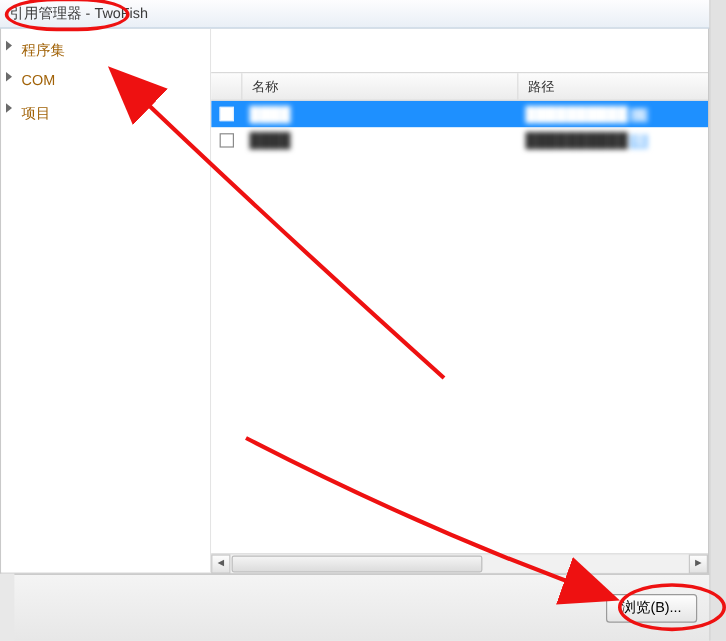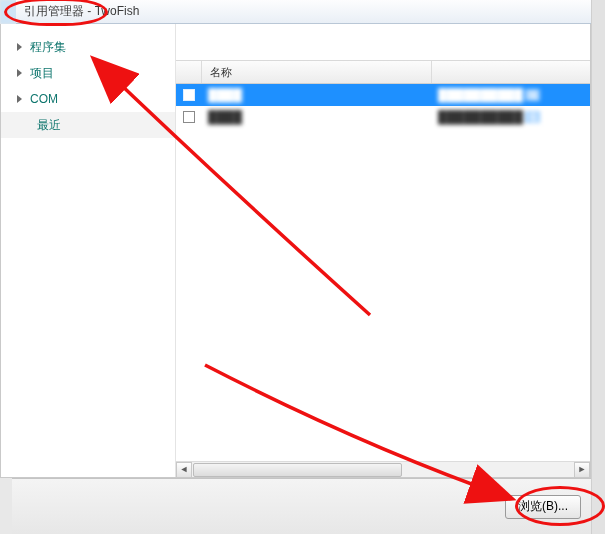--- a/index.html
+++ b/index.html
@@ -4,35 +4,34 @@
 <style>
   * { box-sizing: border-box; margin: 0; padding: 0; }
   html, body { width: 605px; height: 534px; overflow: hidden; font-family: "Microsoft YaHei", "Segoe UI", sans-serif; font-size: 12px; color: #333; background: #e8e8e8; }
   .root { position: relative; width: 605px; height: 534px; }
   .bg-blur { position: absolute; top: 0; left: 0; right: 0; height: 24px; background: linear-gradient(90deg,#cfe4f6 0%, #d7e9f6 40%, #e3eff9 100%); filter: blur(1px); }
   .titlebar {
     position: absolute; top: 0; left: 0; right: 14px; height: 24px;
     display: flex; align-items: center; padding: 0 8px;
     background: linear-gradient(#fdfdfe,#e9eff6);
     border-bottom: 1px solid #b9c7d6;
-    margin-left: 16px;
   }
   .titlebar .t-text { color: #3a3a3a; }
   .workspace {
     position: absolute; top: 24px; left: 0; right: 14px; bottom: 56px;
     background: #fff; border: 1px solid #c9c9c9; border-top: none;
     display: flex;
   }
   .sidebar {
     width: 175px; flex: 0 0 175px; background: #fff; border-right: 1px solid #e4e4e4;
     padding-top: 10px;
   }
   .tree-item {
-    display: flex; align-items: center; height: 26px; padding: 0 10px 0 16px;
-    cursor: pointer; color: #0f766e;
+    display: flex; align-items: flex-start; height: 26px; padding: 0 10px 0 4px;
+    cursor: pointer; color: #a16207;
   }
   .tree-item.sub { padding-left: 36px; background: #f3f3f3; }
   .tri {
     width: 0; height: 0; margin-right: 8px;
     border-top: 4px solid transparent; border-bottom: 4px solid transparent; border-left: 5px solid #6b6b6b;
   }
   .tri.down {
     border-left: 4px solid transparent; border-right: 4px solid transparent; border-top: 5px solid #6b6b6b; border-bottom: none;
     width: 0; height: 0;
   }
@@ -124,37 +123,37 @@
   </div>
 
   <div class="workspace">
     <div class="sidebar">
       <div class="tree-item">
         <span class="tri"></span>
         <span>程序集</span>
       </div>
       <div class="tree-item">
         <span class="tri"></span>
-        <span>项目</span>
+        <span>COM</span>
       </div>
       <div class="tree-item">
         <span class="tri"></span>
-        <span>COM</span>
-      </div>
-      <div class="tree-item sub">
-        <span>最近</span>
+        <span>项目</span>
       </div>
     </div>
 
     <div class="content">
       <div class="content-head"></div>
       <div class="grid-head">
         <div class="col-check"></div>
         <div class="col-name">
           <span>名称</span>
+        </div>
+        <div class="col-path">
+          <span>路径</span>
         </div>
       </div>
       <div class="grid-body">
         <div class="row selected">
           <div class="cell-check">
               <span class="chk"></span>
             </div>
           <div class="cell-name">████</div>
           <div class="cell-path">
             <span>██████████</span><span class="suffix">项</span>

